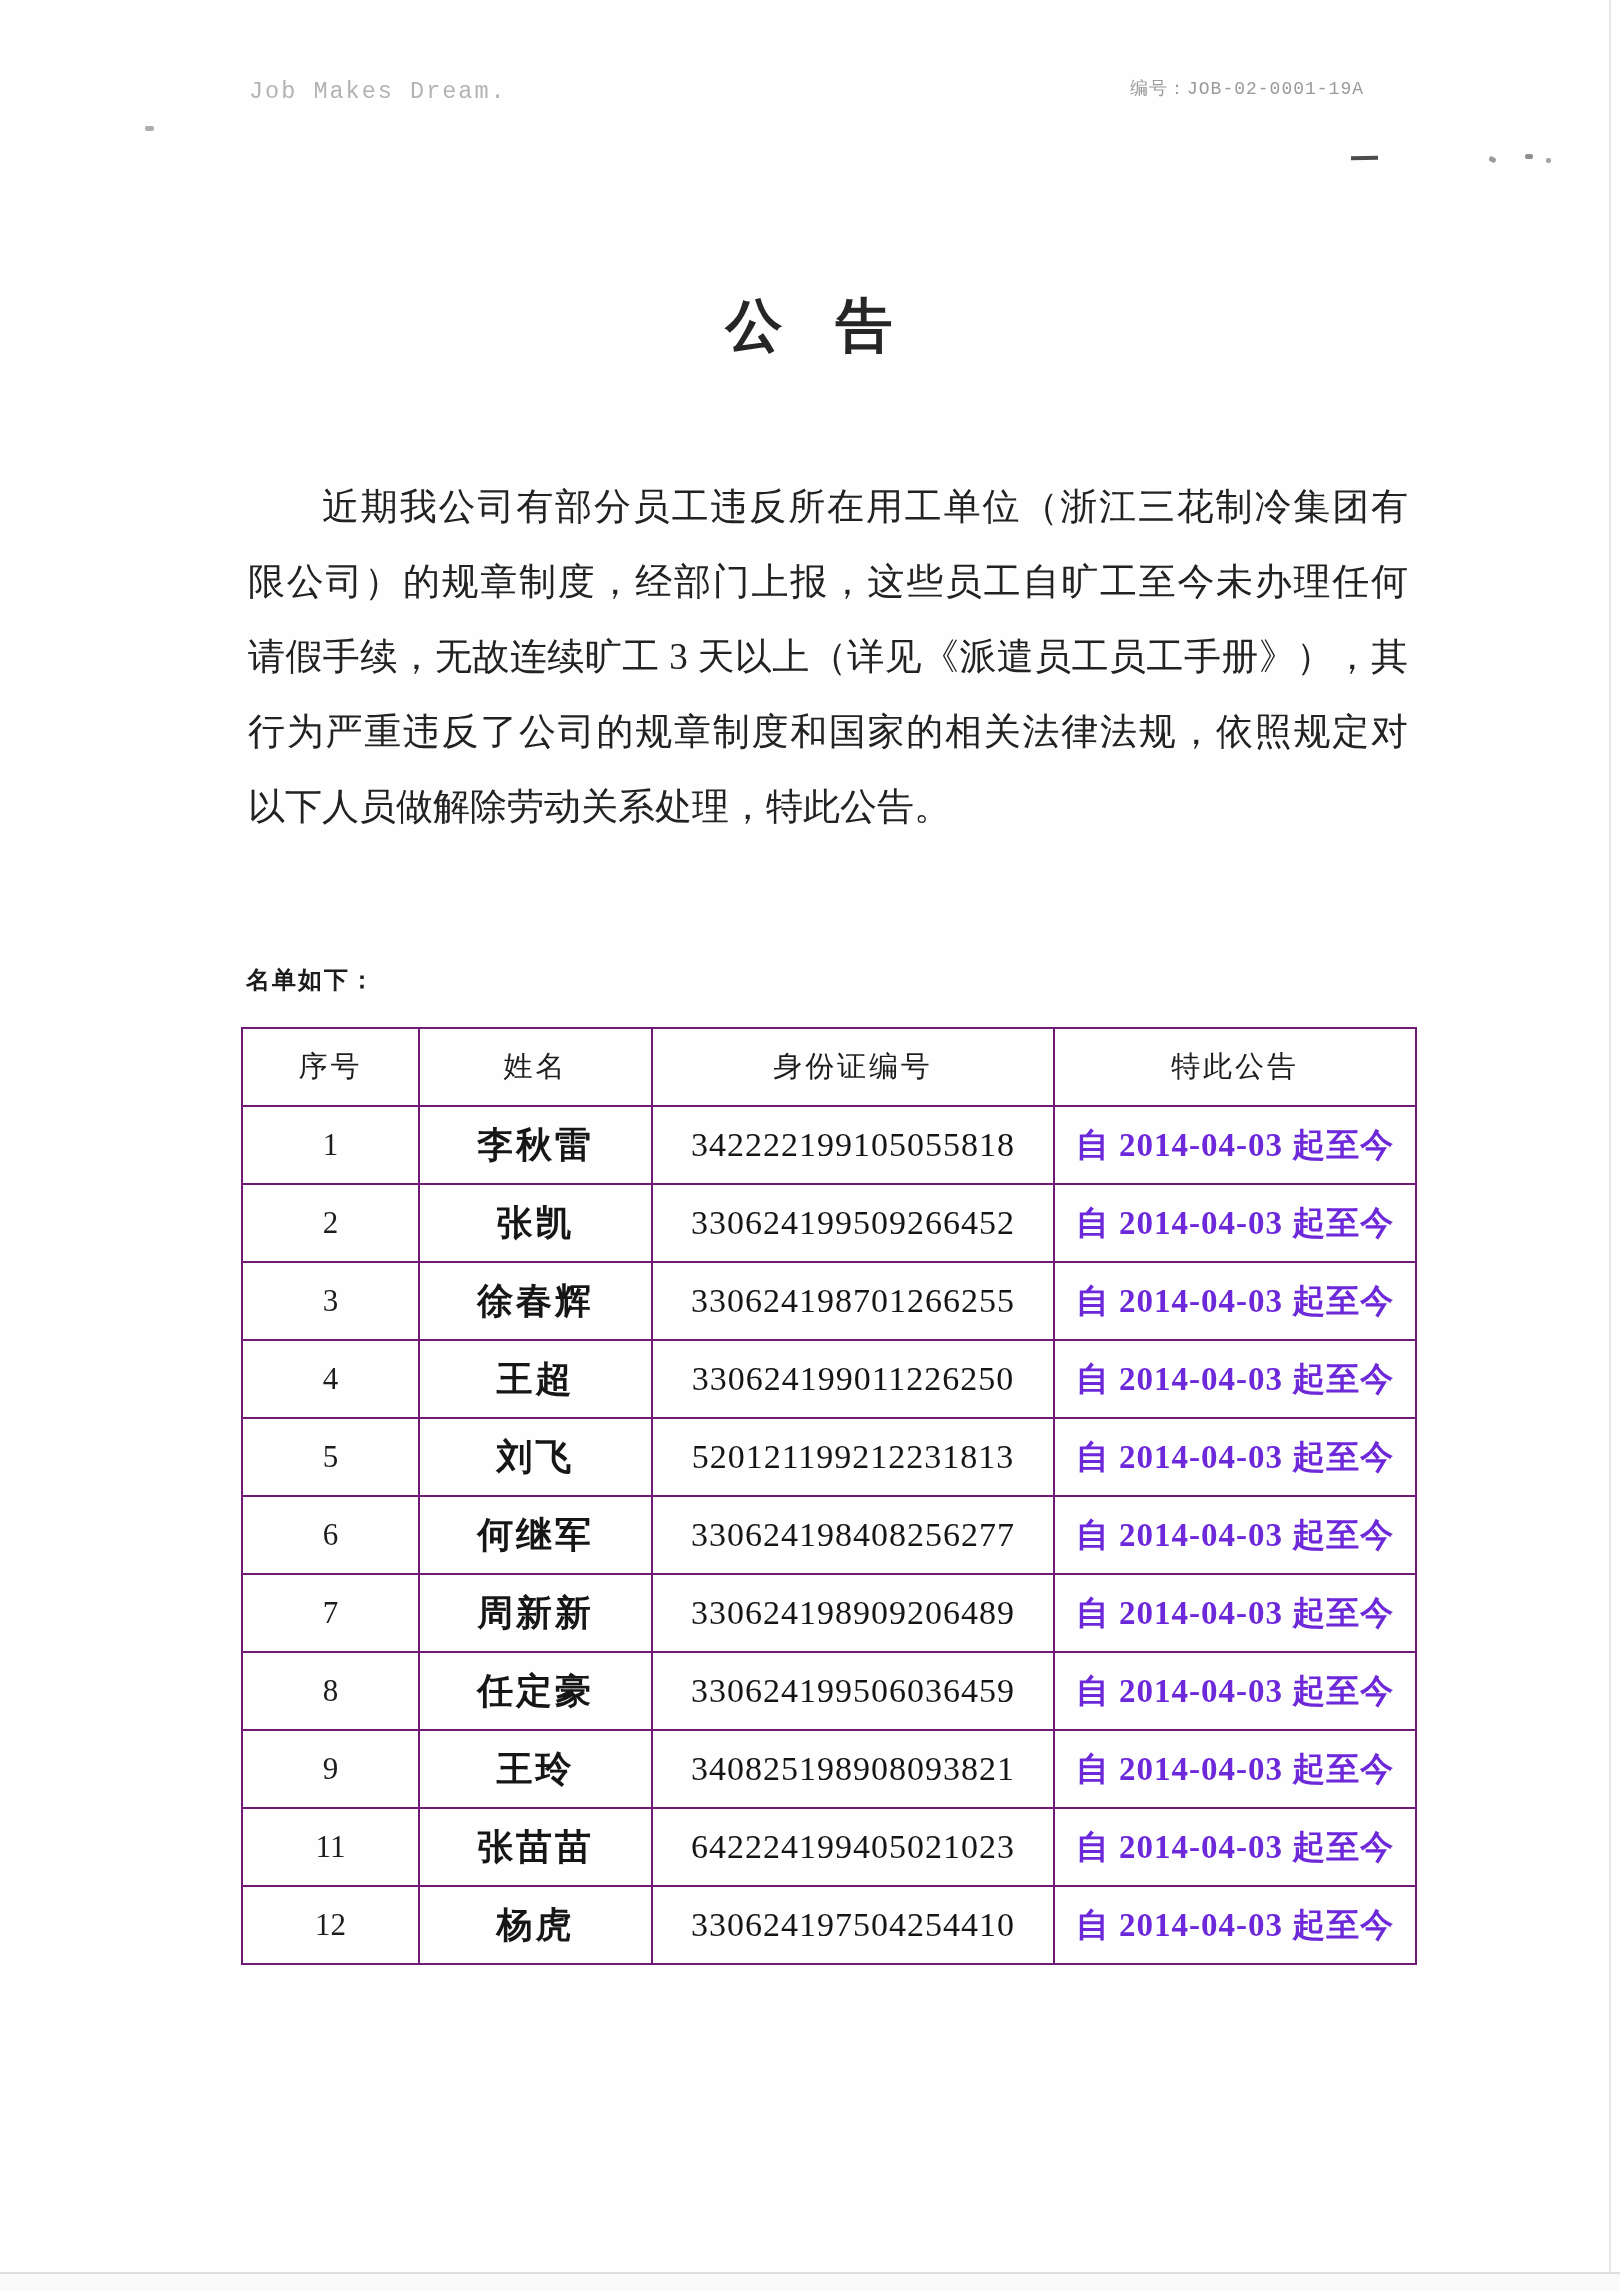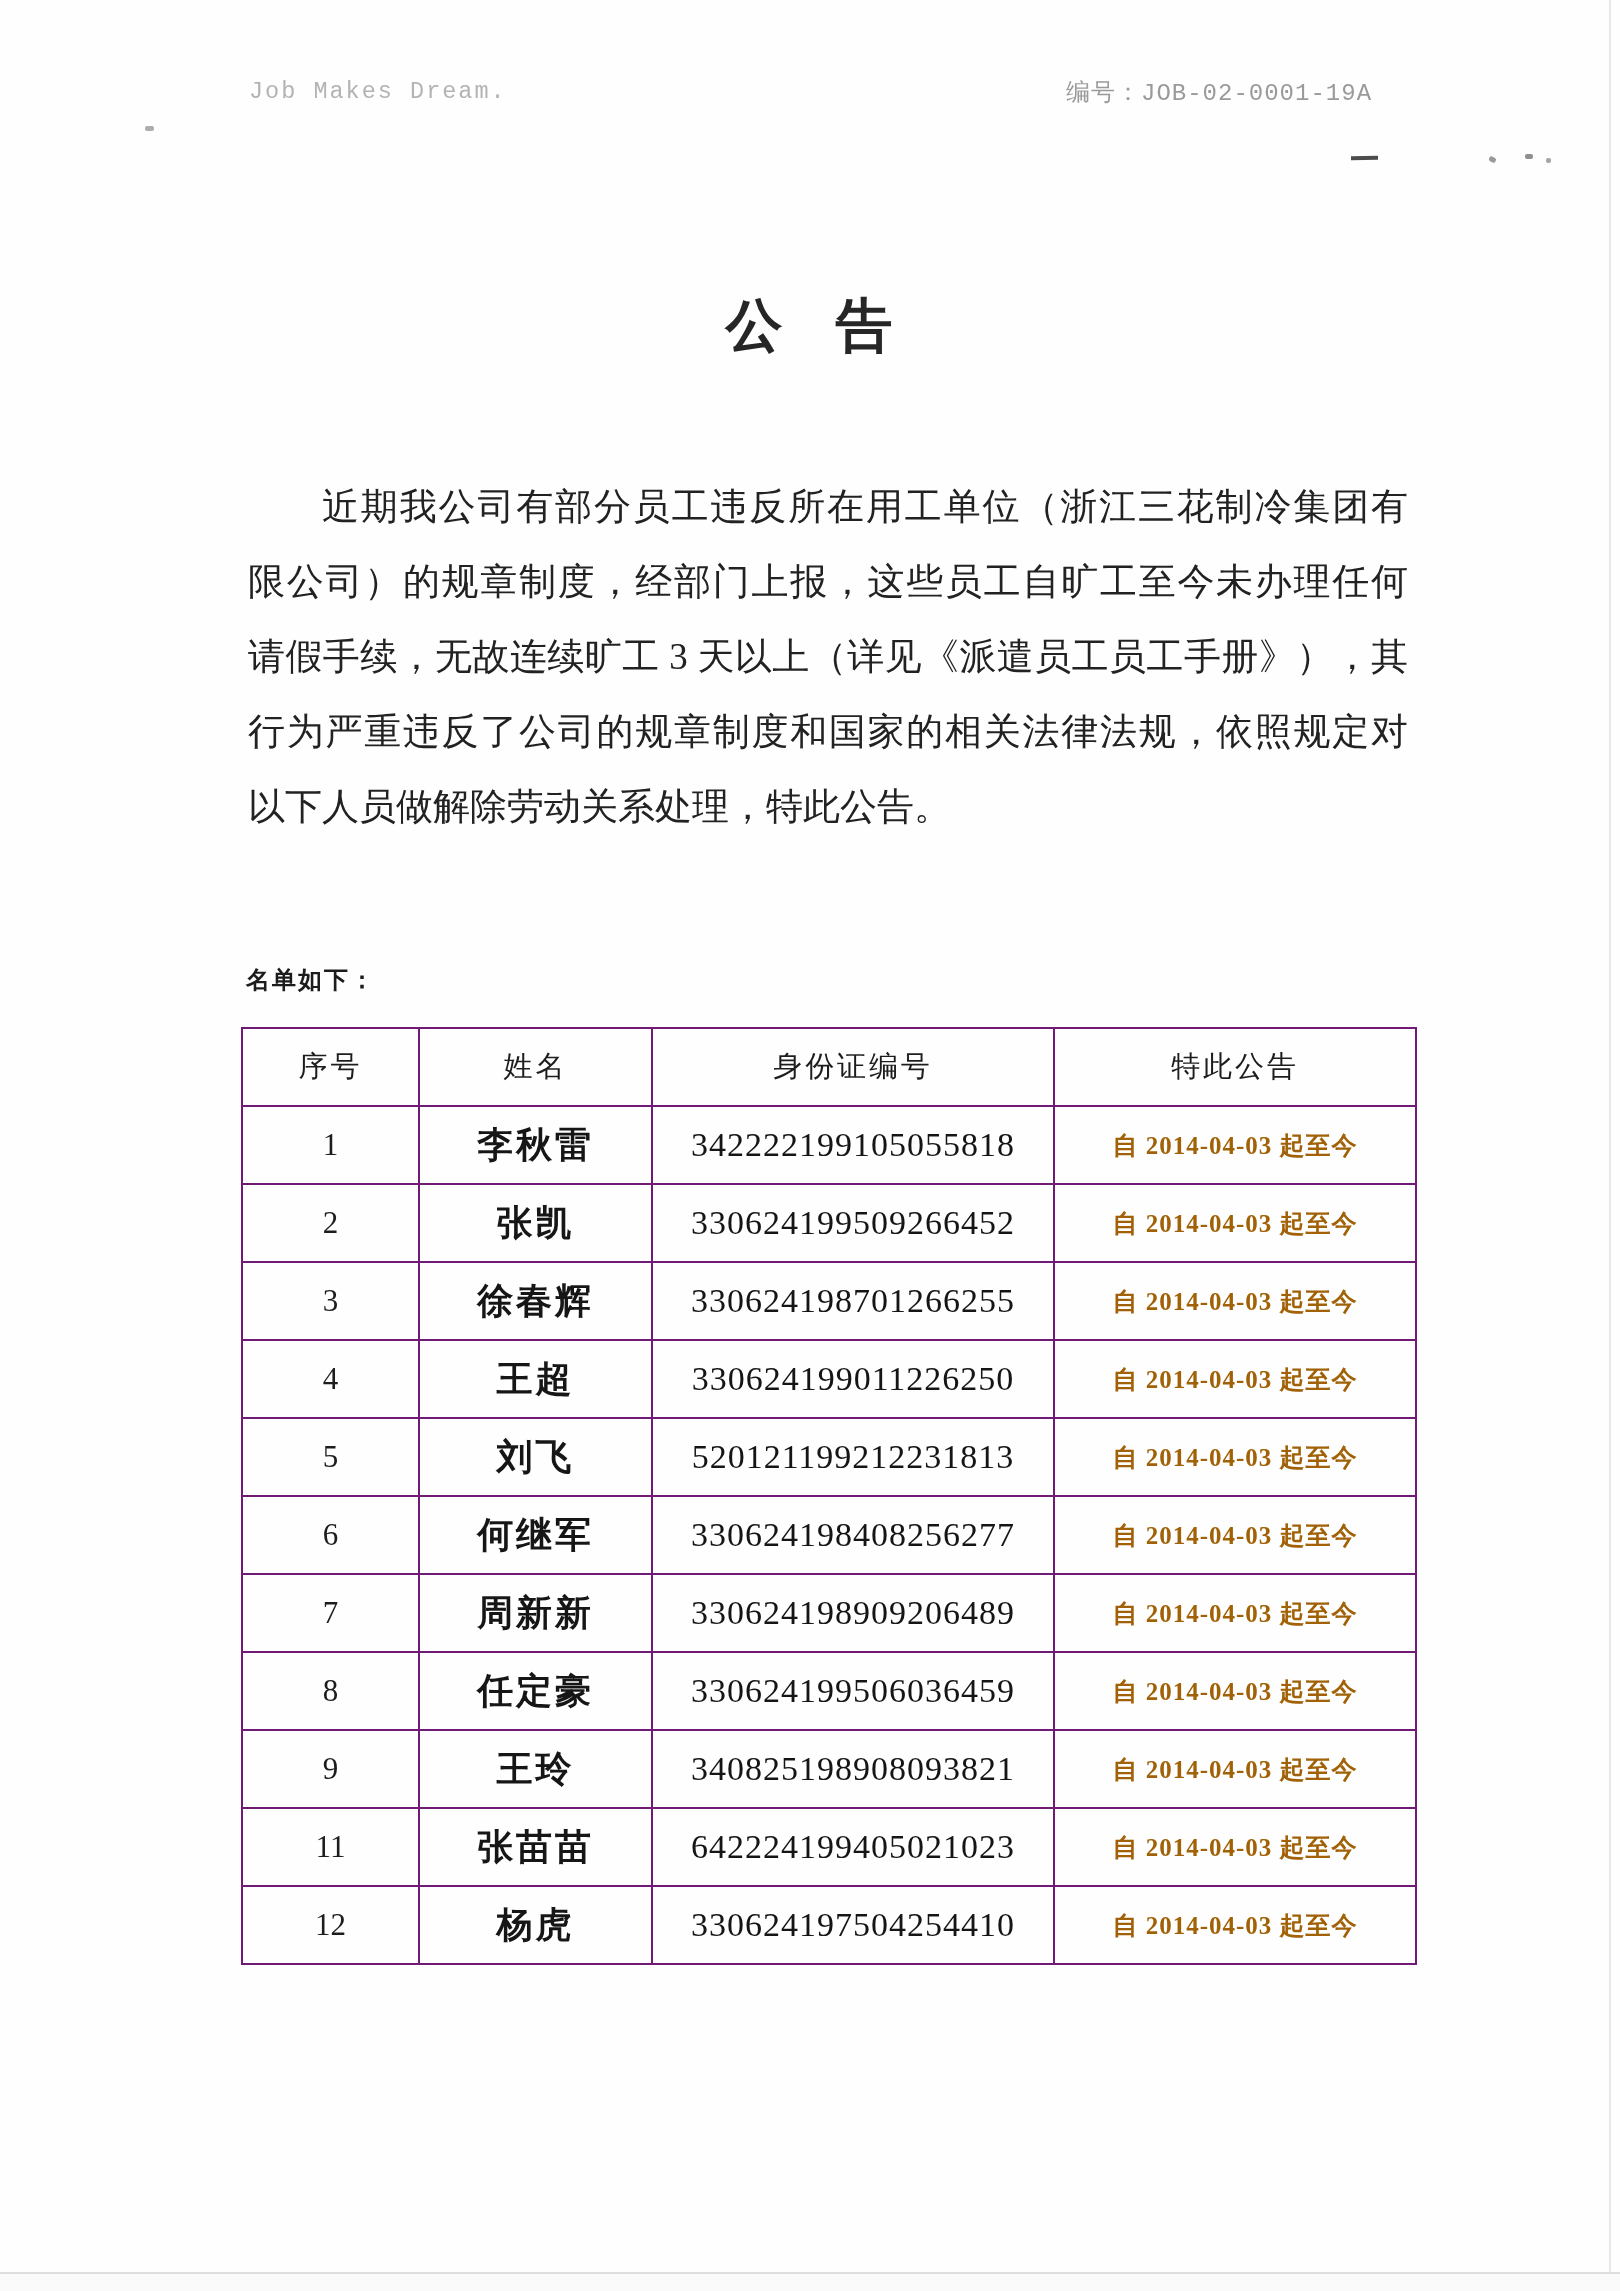--- a/index.html
+++ b/index.html
@@ -11,23 +11,23 @@
     font-family:"Liberation Serif","DejaVu Serif",serif;
     color:#1f1f1f;
   }
   
   .slogan{
     position:absolute;left:249px;top:78px;
     font-family:"Liberation Mono","DejaVu Sans Mono",monospace;
     font-size:23.5px;letter-spacing:2px;color:#b3b3b3;
   }
   .doc-no{
-    position:absolute;left:1066px;top:76px;
+    position:absolute;left:1130px;top:76px;
     font-family:"Liberation Mono","DejaVu Sans Mono",monospace;
-    font-size:24px;letter-spacing:1px;color:#9a9a9a;
+    font-size:18px;letter-spacing:1px;color:#9a9a9a;
     white-space:nowrap;
   }
   
   .title{
     position:absolute;left:0;top:288px;width:1620px;
     text-align:center;
     font-family:"Liberation Sans","DejaVu Sans",sans-serif;
     font-weight:bold;font-size:57px;color:#262626;
     word-spacing:33px;letter-spacing:2px;
   }
@@ -85,21 +85,21 @@
     letter-spacing:2.9px;
     padding-bottom:11.8px;
   }
   td.cell-id{
     font-size:34px;color:#151515;
     letter-spacing:1px;
     padding-bottom:11.8px;
     margin-left:28px;
   }
   td.cell-period{
-    font-size:25px;font-weight:600;color:#a16207;
+    font-size:33px;font-weight:600;color:#6d28d9;
     letter-spacing:1px;
     padding-bottom:11.8px;
     white-space:nowrap;
   }
   
   .artifact{position:absolute;pointer-events:none;}
   .dash-mark{left:1351px;top:156px;width:27.4px;height:3.9px;background:#4c4c4c;transform:rotate(-1deg);}
   .dot-1{left:1489px;top:157px;width:6.9px;height:4.9px;background:#9a9a9a;border-radius:2px;transform:rotate(25deg);}
   .dot-2{left:1525px;top:154px;width:7.8px;height:4.9px;background:#8f8f8f;border-radius:2px;}
   .dot-3{left:1546px;top:158px;width:4.9px;height:4.9px;background:#a5a5a5;border-radius:2px;}

